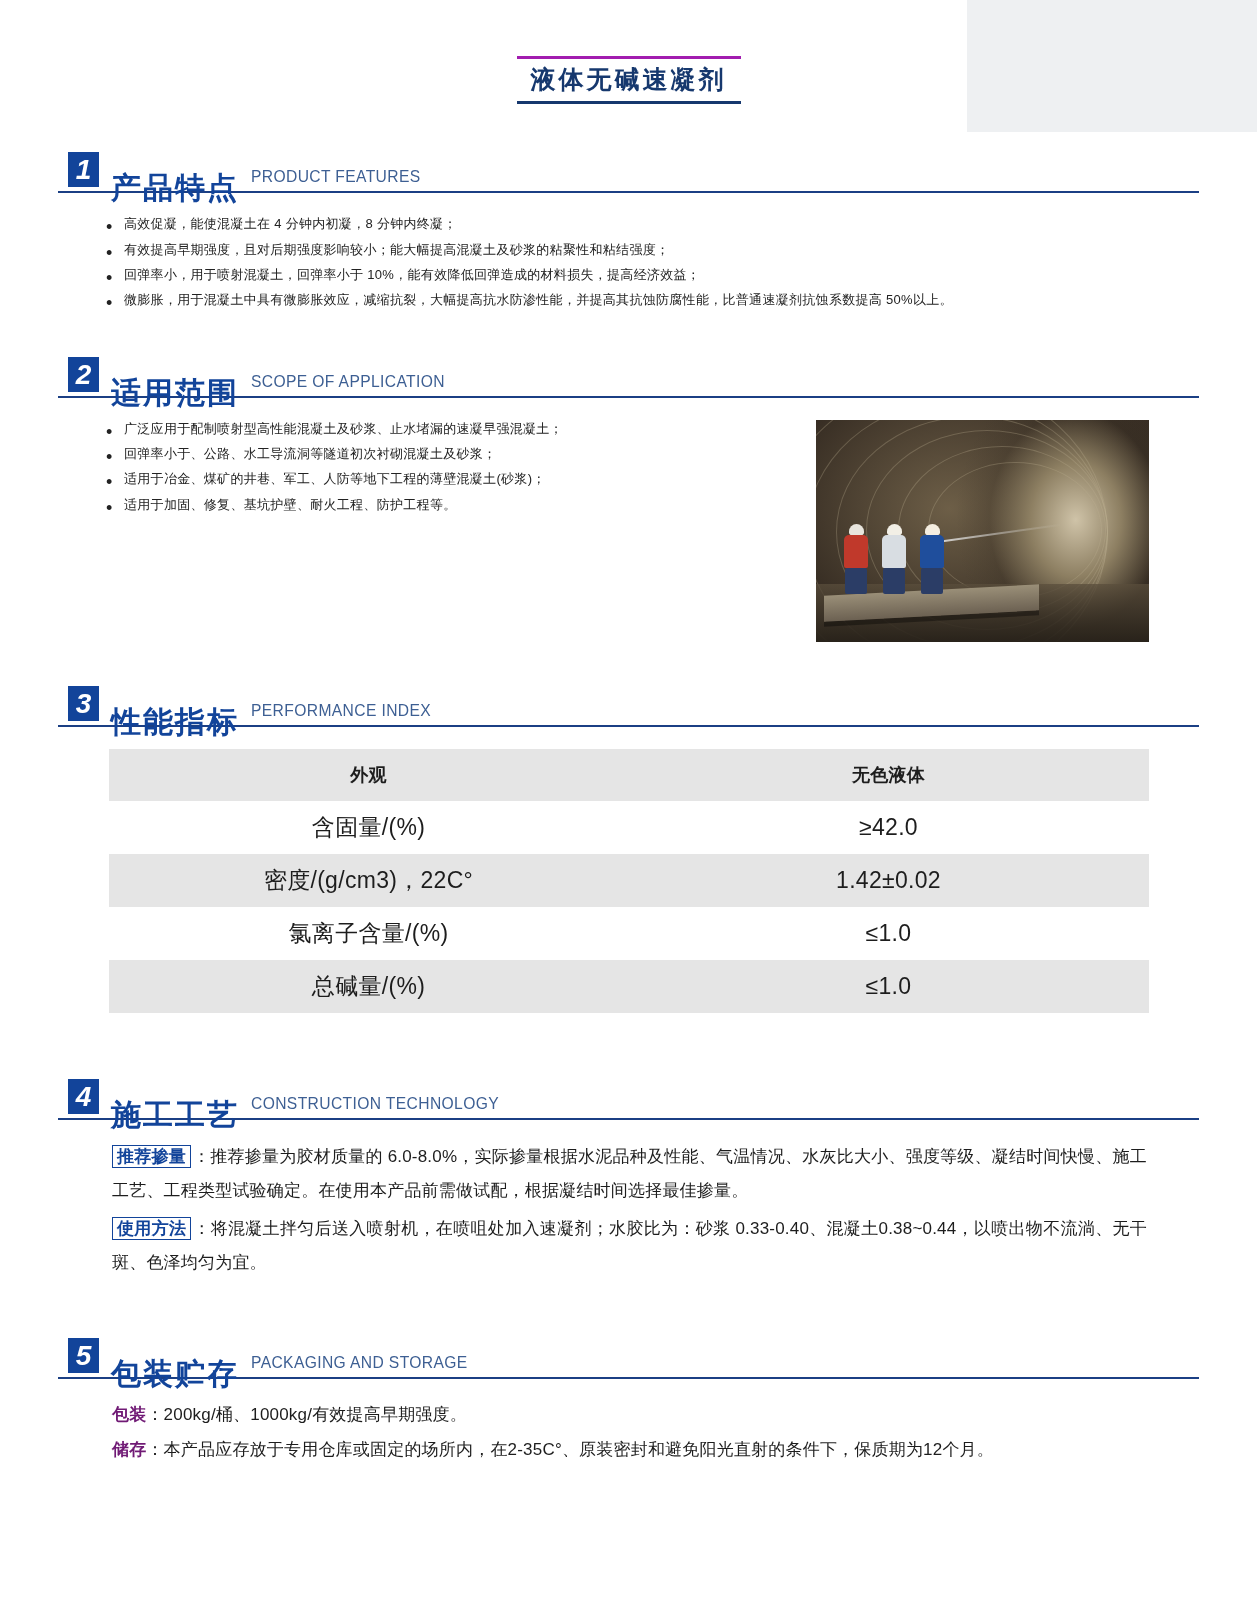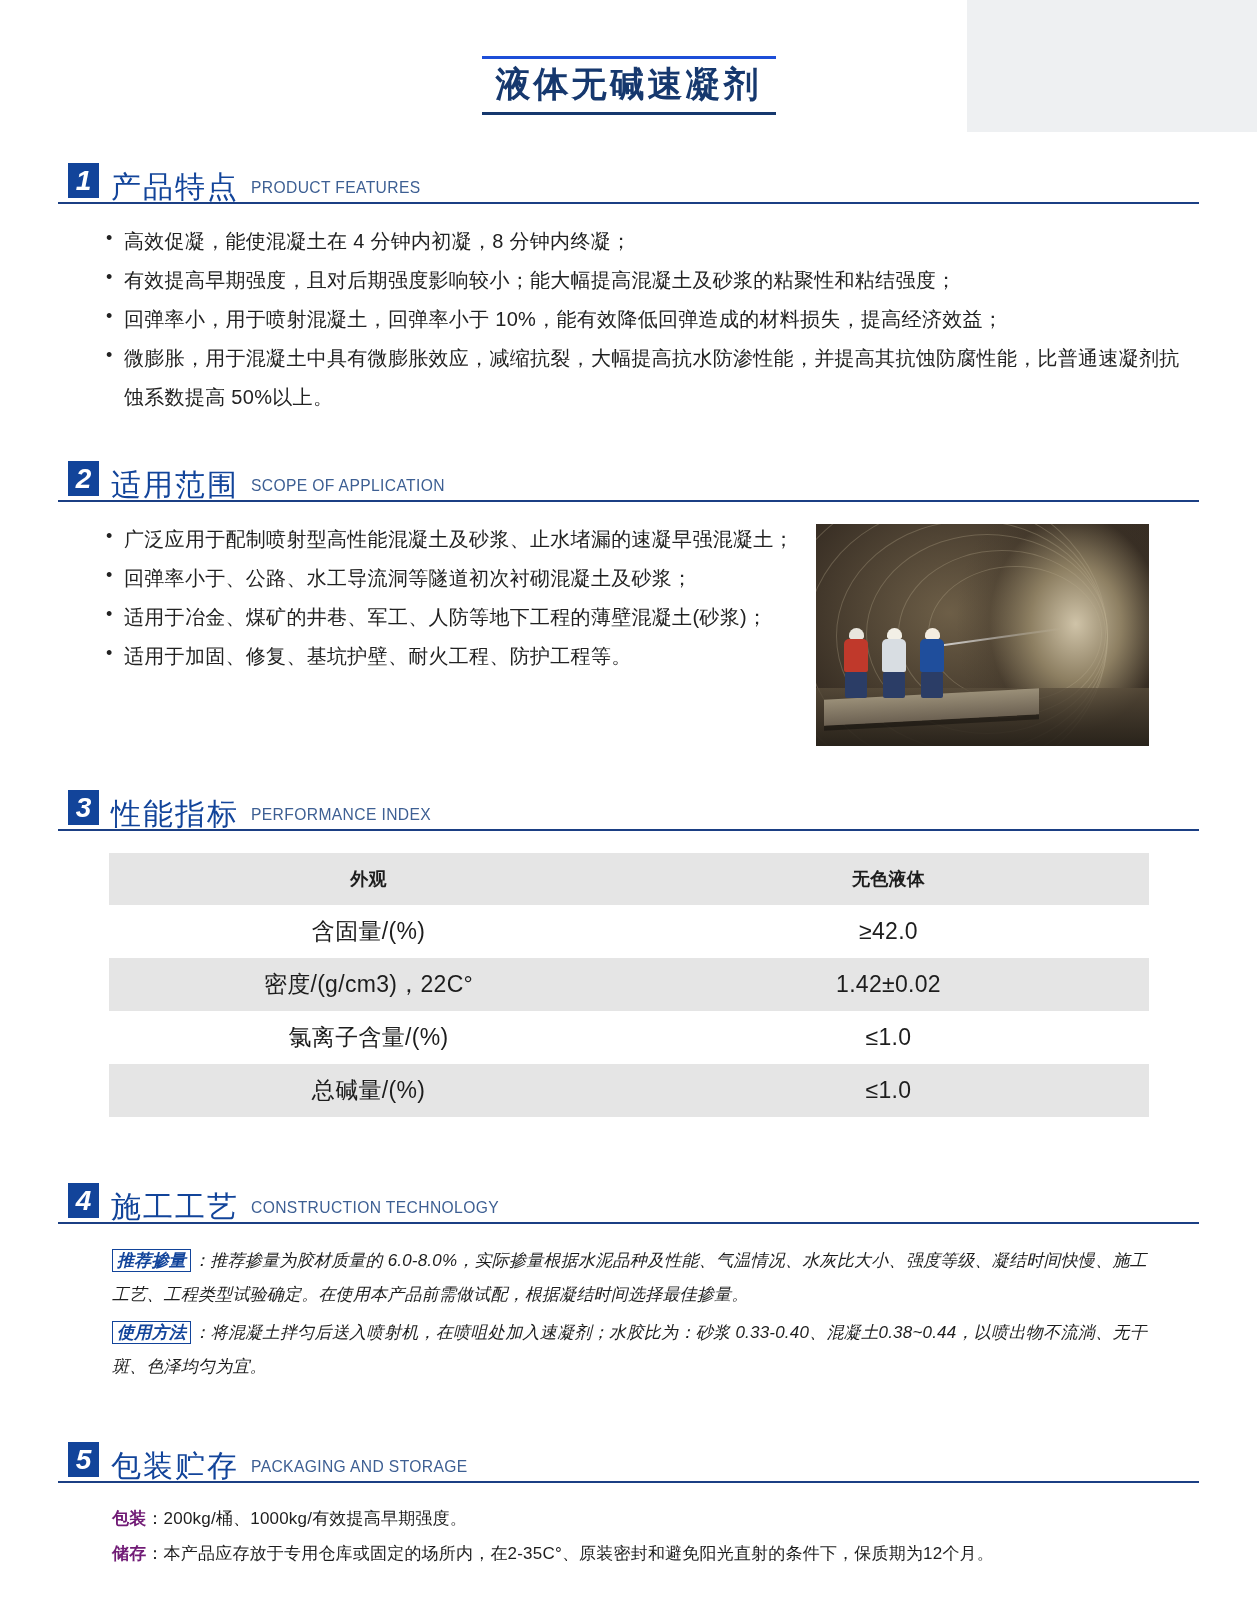--- a/index.html
+++ b/index.html
@@ -34,25 +34,25 @@
   }
 
   
   .title-wrap {
     display: flex;
     justify-content: center;
     padding-top: 56px;
     padding-bottom: 4px;
   }
   .doc-title {
-    font-size: 35px;
+    font-size: 25px;
     font-weight: bold;
     letter-spacing: 3px;
     color: #16386e;
-    border-top: 3px solid #1d4ed8;
+    border-top: 3px solid #a21caf;
     border-bottom: 3px solid #16386e;
     padding: 7px 14px 9px 14px;
     line-height: 1.05;
   }
 
   
   .section {
     margin-top: 44px;
   }
   .sec-head {
@@ -70,26 +70,26 @@
     font-weight: bold;
     font-style: italic;
     width: 31px;
     height: 35px;
     line-height: 35px;
     text-align: center;
     flex: 0 0 auto;
   }
   .sec-cn {
     font-size: 30px;
-    font-weight: normal;
+    font-weight: bold;
     color: #12449a;
     letter-spacing: 2px;
     line-height: 1;
     position: relative;
-    top: 4px;
+    top: 16px;
     text-align: center;
   }
   .sec-en {
     font-size: 17px;
     color: #3d5f93;
     letter-spacing: 0.4px;
     line-height: 1;
     position: relative;
     top: -2px;
     transform: scaleX(0.92);
@@ -97,21 +97,21 @@
   }
 
   
   ul.bullets {
     list-style: none;
     margin: 18px 0 0 0;
     padding: 0 0 0 48px;
   }
   ul.bullets li {
     position: relative;
-    font-size: 20px;
+    font-size: 13px;
     line-height: 1.95;
     color: #222;
     padding-left: 18px;
     letter-spacing: 0.3px;
   }
   ul.bullets li::before {
     content: "•";
     position: absolute;
     left: 0;
     top: -1px;
@@ -235,21 +235,20 @@
     background: #e5e5e5;
   }
   table.perf tr.plain td {
     background: #ffffff;
   }
 
   
   .para-block {
     margin-top: 20px;
     padding: 0 52px 0 54px;
-    font-style: italic;
   }
   .para {
     font-size: 17px;
     line-height: 2.0;
     color: #1d1d1d;
     margin-bottom: 4px;
     text-align: justify;
     letter-spacing: 0.2px;
   }
   .tag {

